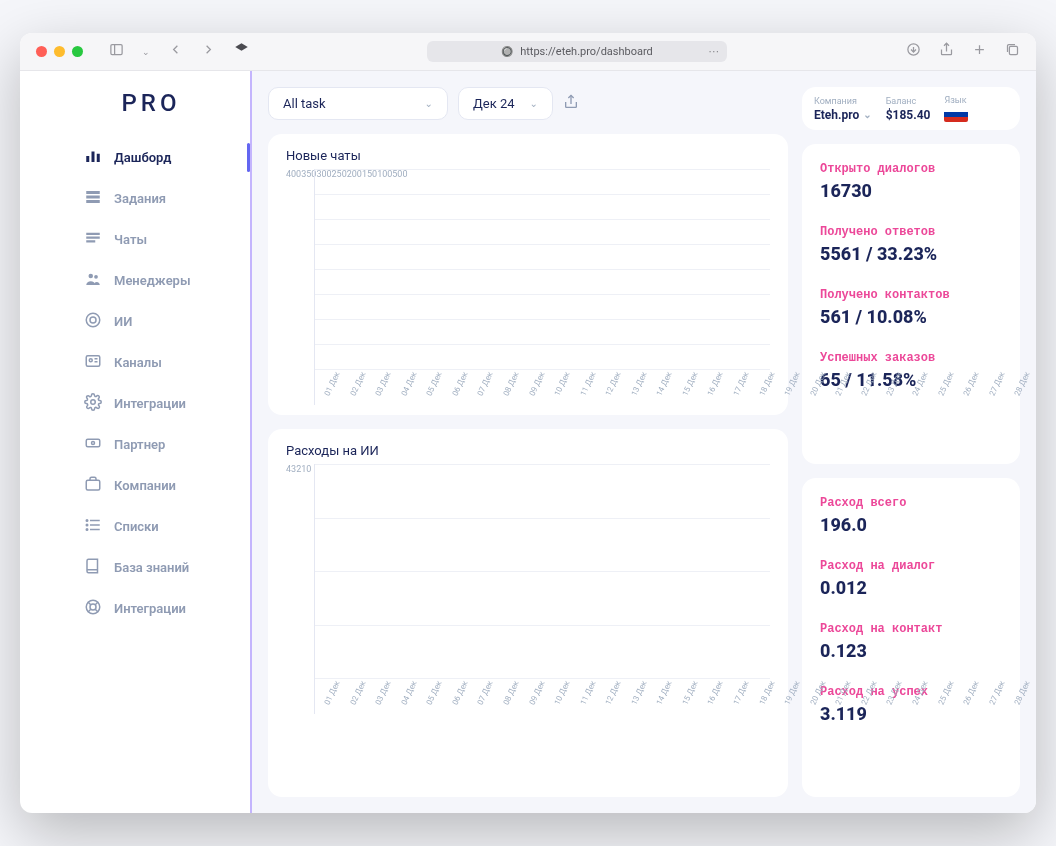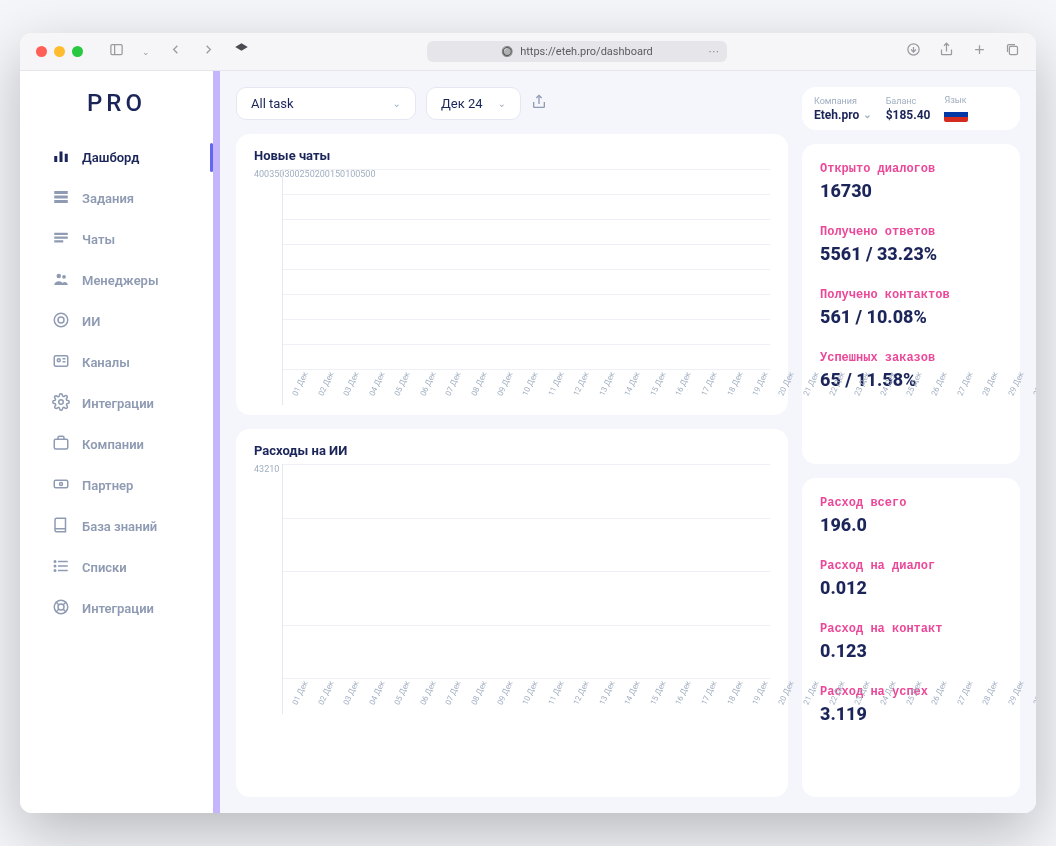--- a/index.html
+++ b/index.html
@@ -14,39 +14,39 @@
 .tb-icons { display: flex; align-items: center; gap: 18px; color: #9a9aa0; margin-left: 18px; }
 .tb-icons svg { width: 15px; height: 15px; }
 .addr { flex: 1; display: flex; justify-content: center; }
 .addr-inner { background: #e6e6ea; border-radius: 6px; padding: 4px 14px; display: flex; align-items: center; gap: 6px; color: #5b5b60; font-size: 11px; min-width: 300px; justify-content: center; position: relative; }
 .addr-inner .aa { color: #8b8b90; font-size: 10px; }
 .addr-inner .menu { position: absolute; right: 8px; color: #8b8b90; }
 .tb-right { display: flex; gap: 18px; color: #9a9aa0; }
 .tb-right svg { width: 15px; height: 15px; }
 
 .app { display: flex; height: 742px; }
-.sidebar { width: 200px; background: #fff; border-right: 7px solid #c4b5fd; }
+.sidebar { width: 200px; background: #fff; border-right: 2px solid #c4b5fd; margin-left: 32px; }
 .logo { text-align: center; padding: 18px 0 20px; font-size: 24px; letter-spacing: 4px; font-weight: 500; color: #1b2559; }
 .nav { padding: 0 0 0 12px; }
 .nav-item { display: flex; align-items: center; gap: 12px; padding: 10px 20px; color: #8f9bb3; font-size: 13px; font-weight: 600; cursor: pointer; position: relative; }
 .nav-item.active { color: #1b2559; }
 .nav-item.active::after { content: ''; position: absolute; right: 0; top: 6px; bottom: 6px; width: 3px; background: #6366f1; border-radius: 2px; }
 .nav-item svg { width: 18px; height: 18px; flex-shrink: 0; }
 
 .main { flex: 1; background: #f5f6fb; display: flex; gap: 14px; padding: 16px; overflow: hidden; }
 .center { flex: 1; display: flex; flex-direction: column; gap: 14px; min-width: 0; }
 .filters { display: flex; gap: 10px; align-items: center; }
 .select { background: #fff; border: 1px solid #e4e7f2; border-radius: 10px; padding: 8px 14px; font-size: 13px; color: #1b2559; display: flex; align-items: center; justify-content: space-between; cursor: pointer; }
 .select.wide { width: 180px; }
 .select.narrow { width: 95px; }
 .chev { color: #a0aec0; font-size: 10px; }
 .share-icon { color: #8f9bb3; cursor: pointer; }
 
 .card { background: #fff; border-radius: 14px; padding: 14px 18px 10px; }
-.card-title { font-size: 13px; font-weight: 700; color: #1b2559; margin-bottom: 6px; }
+.card-title { font-size: 13px; font-weight: 400; color: #1b2559; margin-bottom: 6px; }
 .chart { position: relative; height: 236px; display: flex; }
 .yaxis { display: flex; justify-content: space-between; font-size: 9px; color: #a0aec0; text-align: right; padding-right: 6px; width: 28px; margin-bottom: 36px; }
 .plot { flex: 1; position: relative; border-left: 1px solid #e4e7f2; }
 .grid { position: absolute; left: 0; right: 0; top: 0; bottom: 36px; }
 .grid-line { position: absolute; left: 0; right: 0; border-top: 1px solid #eef0f6; }
 .bars { position: absolute; left: 0; right: 0; bottom: 36px; top: 0; display: flex; align-items: flex-end; }
 .bar-wrap { flex: 1; display: flex; justify-content: center; position: relative; }
 .bar { width: 55%; background: #9aa5d9; border-radius: 1px; }
 .xaxis { position: absolute; left: 0; right: 0; bottom: 0; height: 36px; display: flex; }
 .xlabel { flex: 1; font-size: 8px; color: #a0aec0; text-align: center; white-space: nowrap; padding-top: 4px; }
@@ -174,49 +174,49 @@
           </div>
           <div class="nav-item">
             <span><svg viewBox="0 0 24 24" fill="none" stroke="currentColor" stroke-width="2">
                 <circle cx="12" cy="12" r="3"></circle>
                 <path d="M19.4 15a1.7 1.7 0 00.3 1.8l.1.1a2 2 0 11-2.8 2.8l-.1-.1a1.7 1.7 0 00-1.8-.3 1.7 1.7 0 00-1 1.5V21a2 2 0 11-4 0v-.1a1.7 1.7 0 00-1-1.5 1.7 1.7 0 00-1.8.3l-.1.1a2 2 0 11-2.8-2.8l.1-.1a1.7 1.7 0 00.3-1.8 1.7 1.7 0 00-1.5-1H3a2 2 0 110-4h.1a1.7 1.7 0 001.5-1 1.7 1.7 0 00-.3-1.8l-.1-.1a2 2 0 112.8-2.8l.1.1a1.7 1.7 0 001.8.3 1.7 1.7 0 001-1.5V3a2 2 0 114 0v.1a1.7 1.7 0 001 1.5 1.7 1.7 0 001.8-.3l.1-.1a2 2 0 112.8 2.8l-.1.1a1.7 1.7 0 00-.3 1.8 1.7 1.7 0 001.5 1H21a2 2 0 110 4h-.1a1.7 1.7 0 00-1.5 1z"></path>
               </svg></span>
             <span>Интеграции</span>
           </div>
           <div class="nav-item">
             <span><svg viewBox="0 0 24 24" fill="none" stroke="currentColor" stroke-width="2">
+                <rect x="3" y="7" width="18" height="10" rx="2"></rect>
+                <circle cx="12" cy="12" r="2"></circle>
+              </svg></span>
+            <span>Партнер</span>
+          </div>
+          <div class="nav-item">
+            <span><svg viewBox="0 0 24 24" fill="none" stroke="currentColor" stroke-width="2">
                 <rect x="3" y="7" width="18" height="13" rx="2"></rect>
                 <path d="M8 7V5a2 2 0 012-2h4a2 2 0 012 2v2"></path>
               </svg></span>
             <span>Компании</span>
-          </div>
-          <div class="nav-item">
-            <span><svg viewBox="0 0 24 24" fill="none" stroke="currentColor" stroke-width="2">
-                <rect x="3" y="7" width="18" height="10" rx="2"></rect>
-                <circle cx="12" cy="12" r="2"></circle>
-              </svg></span>
-            <span>Партнер</span>
-          </div>
-          <div class="nav-item">
-            <span><svg viewBox="0 0 24 24" fill="none" stroke="currentColor" stroke-width="2">
-                <path d="M4 19V5a2 2 0 012-2h12v18H6a2 2 0 01-2-2z"></path>
-                <line x1="4" y1="17" x2="18" y2="17"></line>
-              </svg></span>
-            <span>База знаний</span>
           </div>
           <div class="nav-item">
             <span><svg viewBox="0 0 24 24" fill="none" stroke="currentColor" stroke-width="2">
                 <line x1="8" y1="6" x2="21" y2="6"></line>
                 <line x1="8" y1="12" x2="21" y2="12"></line>
                 <line x1="8" y1="18" x2="21" y2="18"></line>
                 <circle cx="4" cy="6" r="1"></circle>
                 <circle cx="4" cy="12" r="1"></circle>
                 <circle cx="4" cy="18" r="1"></circle>
               </svg></span>
             <span>Списки</span>
+          </div>
+          <div class="nav-item">
+            <span><svg viewBox="0 0 24 24" fill="none" stroke="currentColor" stroke-width="2">
+                <path d="M4 19V5a2 2 0 012-2h12v18H6a2 2 0 01-2-2z"></path>
+                <line x1="4" y1="17" x2="18" y2="17"></line>
+              </svg></span>
+            <span>База знаний</span>
           </div>
           <div class="nav-item">
             <span><svg viewBox="0 0 24 24" fill="none" stroke="currentColor" stroke-width="2">
                 <circle cx="12" cy="12" r="9"></circle>
                 <circle cx="12" cy="12" r="4"></circle>
                 <line x1="5" y1="5" x2="9" y2="9"></line>
                 <line x1="19" y1="5" x2="15" y2="9"></line>
                 <line x1="5" y1="19" x2="9" y2="15"></line>
                 <line x1="19" y1="19" x2="15" y2="15"></line>
               </svg></span>

